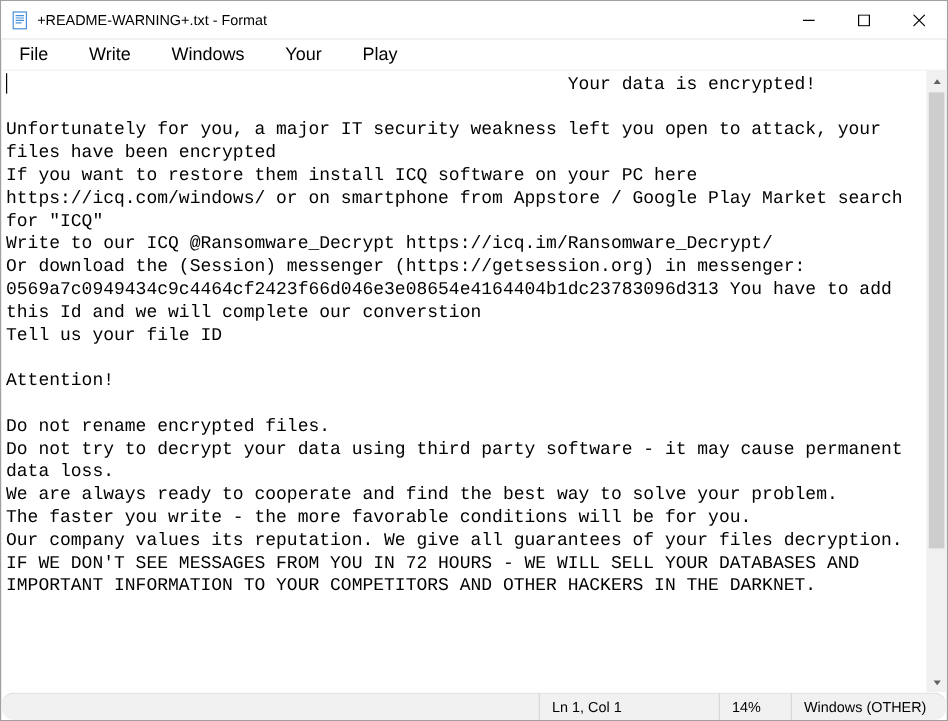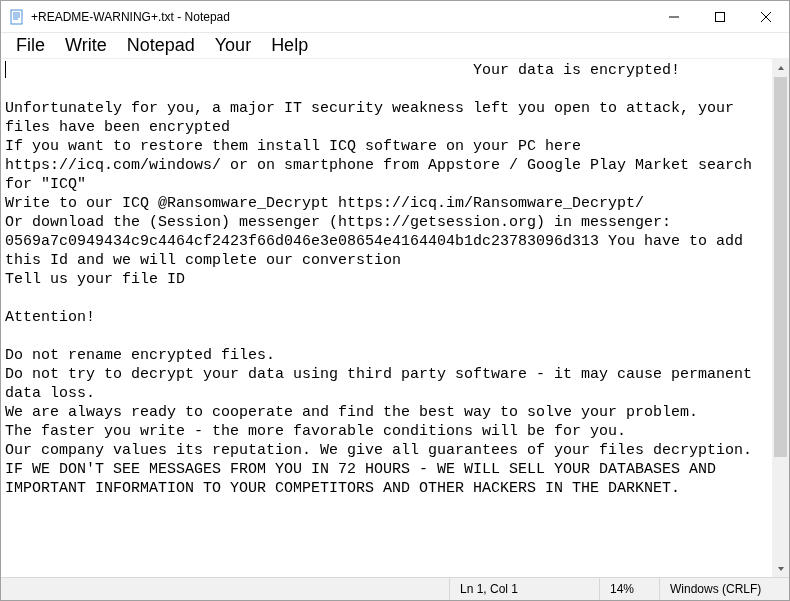--- a/index.html
+++ b/index.html
@@ -4,50 +4,50 @@
   <style>
     * { margin: 0; padding: 0; box-sizing: border-box; }
     body { background: #f0f0f0; font-family: "Segoe UI", sans-serif; overflow: hidden; }
     .window { width: 790px; height: 601px; background: #ffffff; display: flex; flex-direction: column; border: 1px solid #a0a0a0; }
     .titlebar { height: 32px; background: #ffffff; display: flex; align-items: center; border-bottom: 1px solid #e8e8e8; }
     .titlebar-icon { width: 16px; height: 16px; margin-left: 8px; margin-right: 6px; }
     .title-text { font-size: 12px; color: #000; flex: 0 0 auto; }
     .titlebar-spacer { flex: 1; }
     .win-btn { width: 46px; height: 32px; display: flex; align-items: center; justify-content: center; }
     .win-btn svg { width: 10px; height: 10px; }
-    .menubar { height: 26px; display: flex; align-items: center; padding: 0 6px; gap: 2px; font-size: 18px; color: #000; border-bottom: 1px solid #f0f0f0; }
+    .menubar { height: 26px; display: flex; align-items: center; padding: 0 6px; gap: 16px; font-size: 15px; color: #000; border-bottom: 1px solid #f0f0f0; }
     .menu-item { padding: 3px 9px; }
     .editor { flex: 1; position: relative; overflow: hidden; }
     .editor-text { font-family: Consolas, "Courier New", monospace; font-size: 15px; line-height: 19px; white-space: pre-wrap; word-wrap: break-word; padding: 2px 4px; color: #000; }
     .caret { position: absolute; left: 4px; top: 2px; width: 1px; height: 17px; background: #000; }
     .scrollbar-v { position: absolute; right: 0; top: 0; bottom: 0; width: 17px; background: #f0f0f0; }
     .scroll-arrow { width: 17px; height: 17px; display: flex; align-items: center; justify-content: center; }
     .scroll-thumb { position: absolute; right: 2px; top: 18px; width: 13px; height: 380px; background: #cdcdcd; }
-    .statusbar { height: 23px; background: #f1f1f1; border-top: 1px solid #d8d8d8; display: flex; align-items: flex-end; font-size: 12px; color: #000; }
+    .statusbar { height: 23px; background: #f1f1f1; border-top: 1px solid #d8d8d8; display: flex; align-items: flex-end; font-size: 12px; color: #000; border-radius: 11px; }
     .status-sec { border-left: 1px solid #d8d8d8; height: 100%; display: flex; align-items: center; padding: 0 10px; }
     .status-spacer { flex: 1; }
     .sec-pos { width: 150px; }
     .sec-zoom { width: 60px; }
     .sec-eol { width: 130px; }
     .sec-enc { width: 100px; }
   </style>
 </head>
 <body>
 
 <div class="window">
 
   <div class="titlebar">
     <svg class="titlebar-icon" viewBox="0 0 16 16">
       <rect x="2" y="1" width="11" height="14" fill="#fff" stroke="#4a8fd8" stroke-width="1"></rect>
       <line x1="4" y1="4" x2="11" y2="4" stroke="#4a8fd8" stroke-width="1"></line>
       <line x1="4" y1="6" x2="11" y2="6" stroke="#4a8fd8" stroke-width="1"></line>
       <line x1="4" y1="8" x2="11" y2="8" stroke="#4a8fd8" stroke-width="1"></line>
       <line x1="4" y1="10" x2="9" y2="10" stroke="#4a8fd8" stroke-width="1"></line>
     </svg>
-    <span class="title-text">+README-WARNING+.txt - Notepad</span>
+    <span class="title-text">+README-WARNING+.txt - Format</span>
     <div class="titlebar-spacer"></div>
     <div class="win-btn">
       <svg viewBox="0 0 10 10">
           <line x1="0" y1="5" x2="10" y2="5" stroke="#000" stroke-width="1"></line>
         </svg>
     </div>
     <div class="win-btn">
       <svg viewBox="0 0 10 10">
           <rect x="0.5" y="0.5" width="9" height="9" fill="none" stroke="#000" stroke-width="1"></rect>
         </svg>
@@ -56,23 +56,23 @@
       <svg viewBox="0 0 10 10">
           <line x1="0" y1="0" x2="10" y2="10" stroke="#000" stroke-width="1"></line>
           <line x1="10" y1="0" x2="0" y2="10" stroke="#000" stroke-width="1"></line>
         </svg>
     </div>
   </div>
 
   <div class="menubar">
     <div class="menu-item">File</div>
     <div class="menu-item">Write</div>
-    <div class="menu-item">Notepad</div>
+    <div class="menu-item">Windows</div>
     <div class="menu-item">Your</div>
-    <div class="menu-item">Help</div>
+    <div class="menu-item">Play</div>
   </div>
 
   <div class="editor">
     <div class="caret"></div>
     <div class="editor-text" style="padding-right:20px">                                                    Your data is encrypted!
 
 Unfortunately for you, a major IT security weakness left you open to attack, your files have been encrypted
 If you want to restore them install ICQ software on your PC here https://icq.com/windows/ or on smartphone from Appstore / Google Play Market search for "ICQ"
 Write to our ICQ @Ransomware_Decrypt https://icq.im/Ransomware_Decrypt/
 Or download the (Session) messenger (https://getsession.org) in messenger: 0569a7c0949434c9c4464cf2423f66d046e3e08654e4164404b1dc23783096d313 You have to add this Id and we will complete our converstion
@@ -98,16 +98,16 @@
             <path d="M4 6 L7 2 L1 2 Z" fill="#606060"></path>
           </svg>
       </div>
     </div>
   </div>
 
   <div class="statusbar">
     <div class="status-spacer"></div>
     <div class="status-sec sec-pos">Ln 1, Col 1</div>
     <div class="status-sec sec-zoom">14%</div>
-    <div class="status-sec sec-eol">Windows (CRLF)</div>
+    <div class="status-sec sec-eol">Windows (OTHER)</div>
   </div>
 
 </div>
 
 </body></html>

